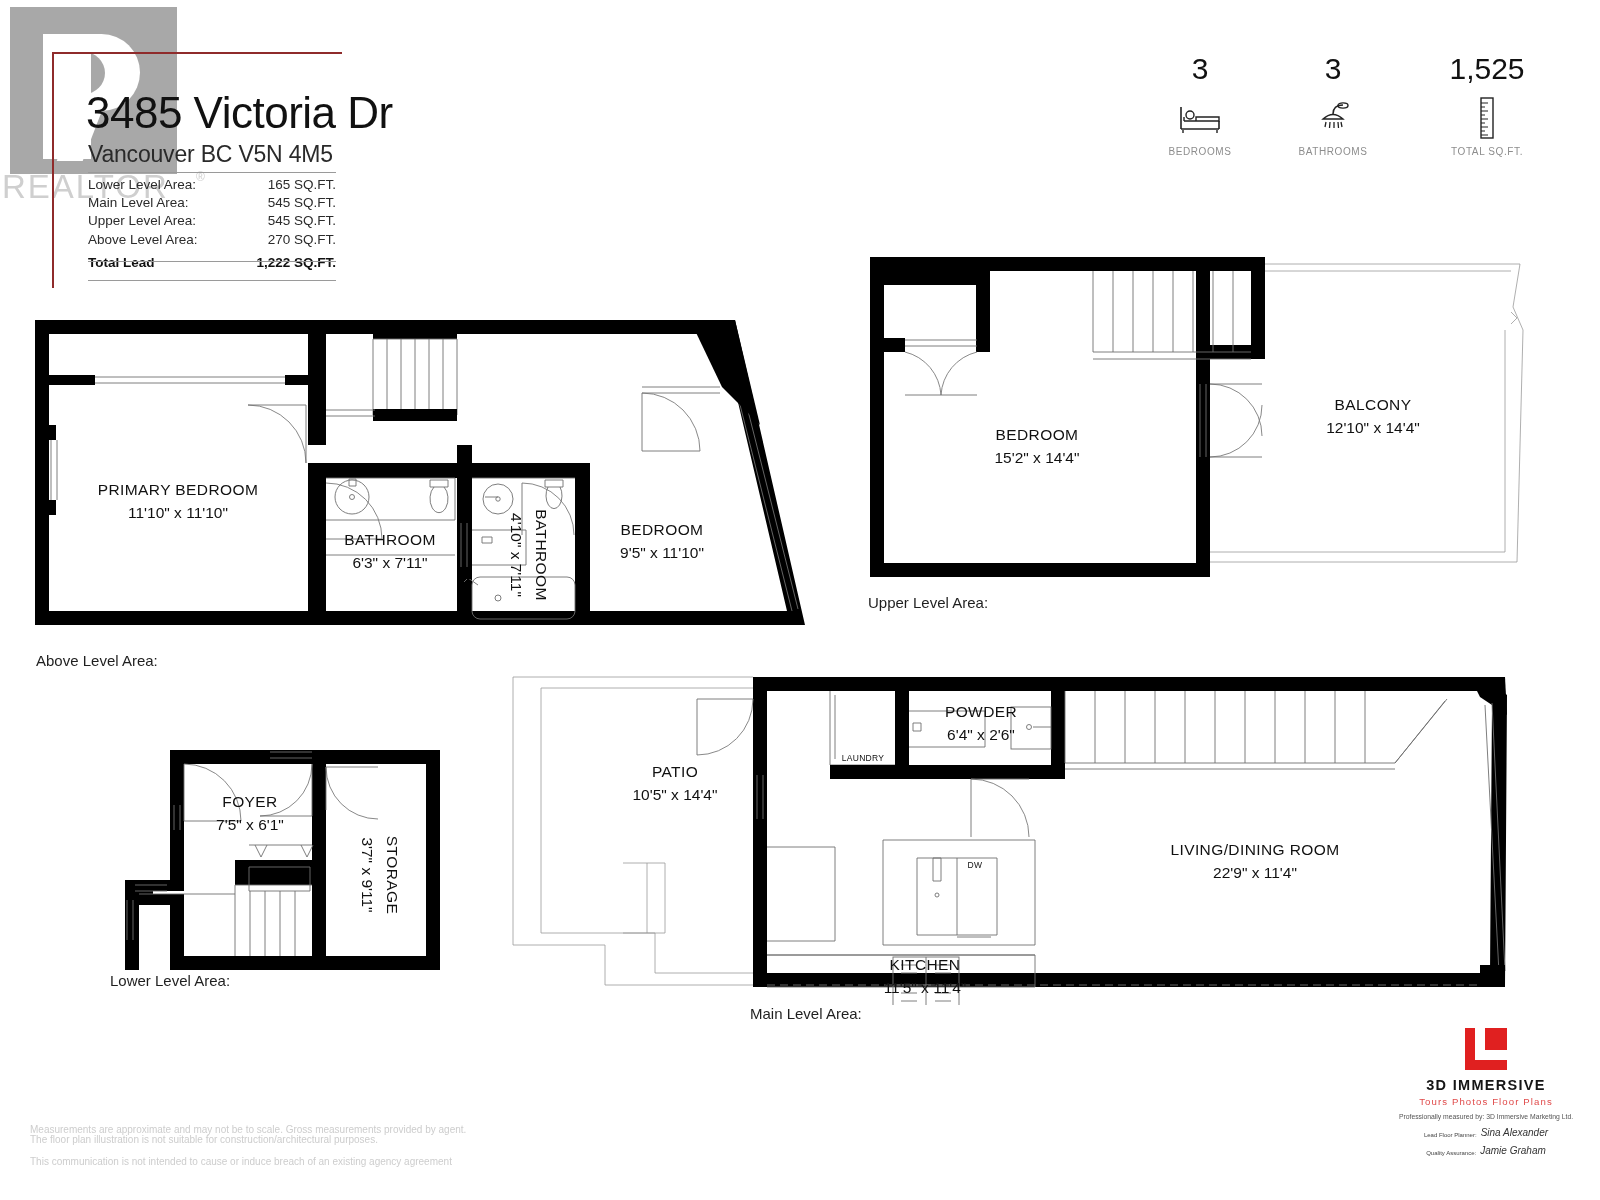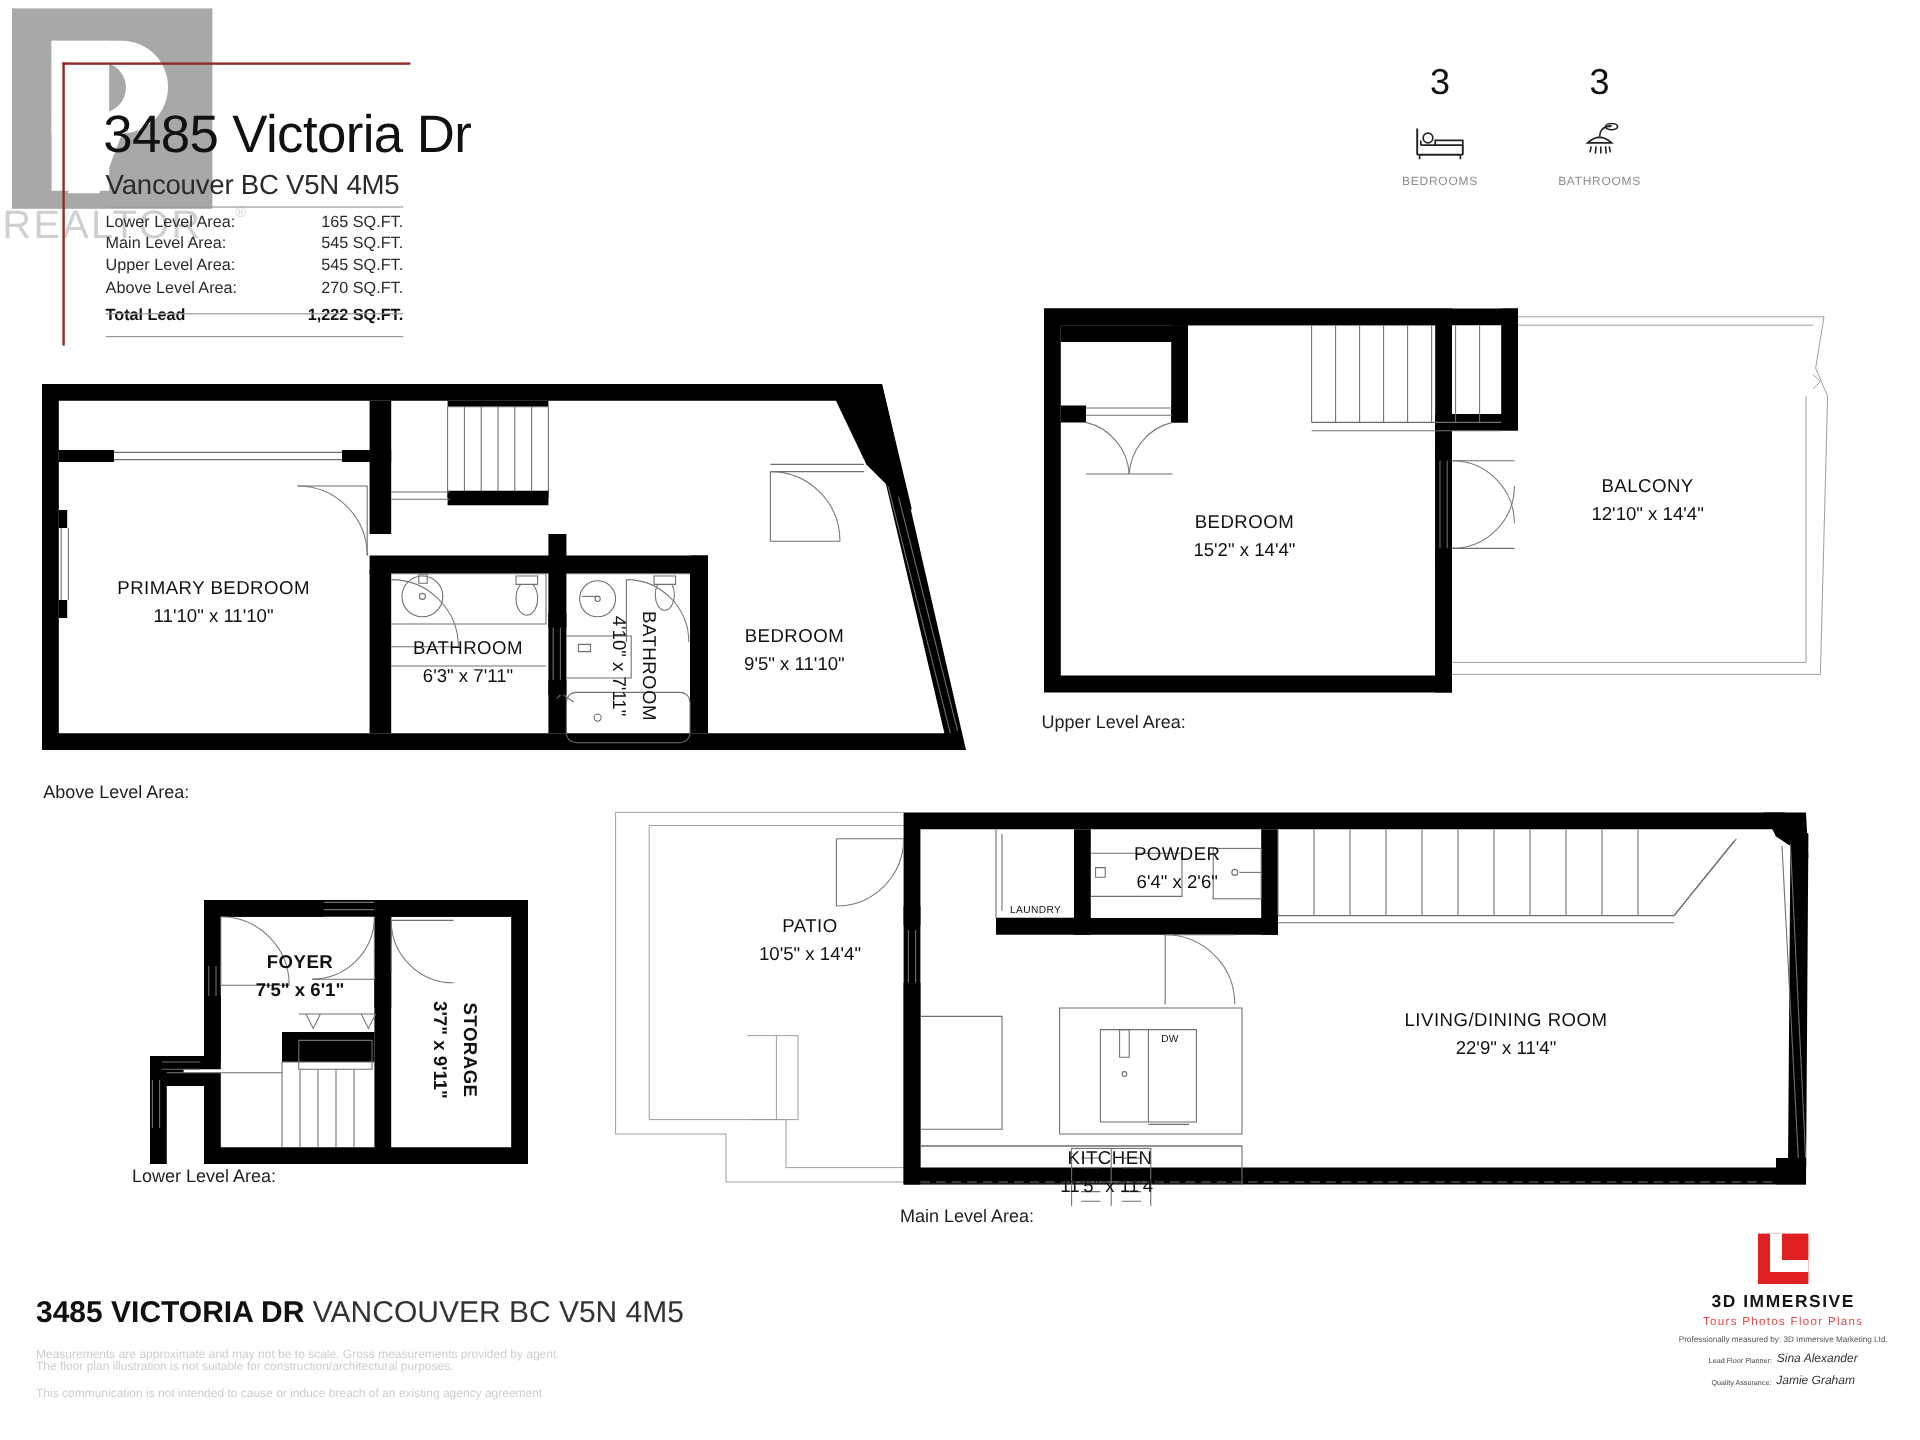--- a/index.html
+++ b/index.html
@@ -154,20 +154,31 @@
       <svg width="40" height="32" viewBox="0 0 40 32">
         <path d="M30 3 C22 3 20 8 20 12" stroke="#222" stroke-width="1.5" fill="none"></path>
         <ellipse cx="30" cy="3.5" rx="5" ry="2.6" stroke="#222" stroke-width="1.4" fill="none"></ellipse>
         <path d="M10 17 Q20 8 30 17 Z" stroke="#222" stroke-width="1.4" fill="none"></path>
         <path d="M13 20 L12 25 M17 20 L16.5 26 M21 20 L21 26 M25 20 L25.5 26 M28 20 L29 25" stroke="#222" stroke-width="1.3" fill="none"></path>
       </svg>
     </div>
     <div class="cap">BATHROOMS</div>
   </div>
 
+  <div class="stat" id="stat-sqft">
+    <div class="num">1,525</div>
+    <div class="ico">
+      <svg width="24" height="44" viewBox="0 0 24 44">
+        <rect x="6" y="2" width="12" height="40" stroke="#222" stroke-width="1.4" fill="none"></rect>
+        <path d="M6 7 L13 7 M6 11 L10 11 M6 15 L13 15 M6 19 L10 19 M6 23 L13 23
+                 M6 27 L10 27 M6 31 L13 31 M6 35 L10 35 M6 39 L13 39" stroke="#222" stroke-width="1.1" fill="none"></path>
+      </svg>
+    </div>
+    <div class="cap">TOTAL SQ.FT.</div>
+  </div>
 
   <div class="plan" style="left:30px; top:315px;">
     <svg width="785" height="330" viewBox="0 0 785 330">
 
       <path class="wall" d="M5 5 H705 L775 310 H5 Z
                             M19 19 H692 L757 296 H19 Z" fill-rule="evenodd"></path>
 
       <path class="thin" d="M705 70 L762 296"></path>
       <path class="thin" d="M711 68 L768 294"></path>
 
@@ -289,21 +300,21 @@
       <path class="thin" d="M345 132 H397 M345 205 H397"></path>
 
       <text class="rm" x="172" y="188">BEDROOM</text>
       <text class="rm-d" x="172" y="211">15'2" x 14'4"</text>
       <text class="rm" x="508" y="158">BALCONY</text>
       <text class="rm-d" x="508" y="181">12'10" x 14'4"</text>
     </svg>
   </div>
   <div class="lvl-label" style="left:868px; top:594px;">Upper Level Area:</div>
 
-  <div class="plan" style="left:105px; top:725px;font-weight:bold;">
+  <div class="plan" style="left:105px; top:725px;">
     <svg width="340" height="250" viewBox="0 0 340 250">
 
       <path class="wall" d="M65 25 H335 V245 H65 V180 H20 V155 H65 Z
                             M79 39 H321 V231 H79 V166 H34 V169 H79 Z" fill-rule="evenodd"></path>
 
       <path class="wall" d="M65 25 H165 V39 H65 Z"></path>
       <path class="wall" d="M210 25 H335 V39 H210 Z"></path>
       <path class="thin" d="M165 27 H212 M165 33 H212"></path>
 
       <path class="wall" d="M207 25 H221 V115 H207 Z"></path>
@@ -422,24 +433,20 @@
       <text class="rm" x="476" y="62">POWDER</text>
       <text class="rm-d" x="476" y="85">6'4" x 2'6"</text>
       <text class="rm" x="420" y="245" dy="70">KITCHEN</text>
       <text class="rm-d" x="420" y="268" dy="70">11'5" x 11'4"</text>
       <text class="rm" x="750" y="200">LIVING/DINING ROOM</text>
       <text class="rm-d" x="750" y="223">22'9" x 11'4"</text>
     </svg>
   </div>
   <div class="lvl-label" style="left:750px; top:1005px;">Main Level Area:</div>
 
-  <div class="foot-addr">
-    <span class="b">3485 VICTORIA DR</span>
-    <span class="n">VANCOUVER BC V5N 4M5</span>
-  </div>
   <div class="disc" id="disc0">Measurements are approximate and may not be to scale. Gross measurements provided by agent.</div>
   <div class="disc" id="disc1">The floor plan illustration is not suitable for construction/architectural purposes.</div>
   <div class="disc" id="disc2">This communication is not intended to cause or induce breach of an existing agency agreement</div>
 
   <div class="logo-wrap">
     <div class="logo-mark">
       <div class="lm1"></div>
         <div class="lm2"></div>
         <div class="lm3"></div>
         <div class="lm4"></div>

